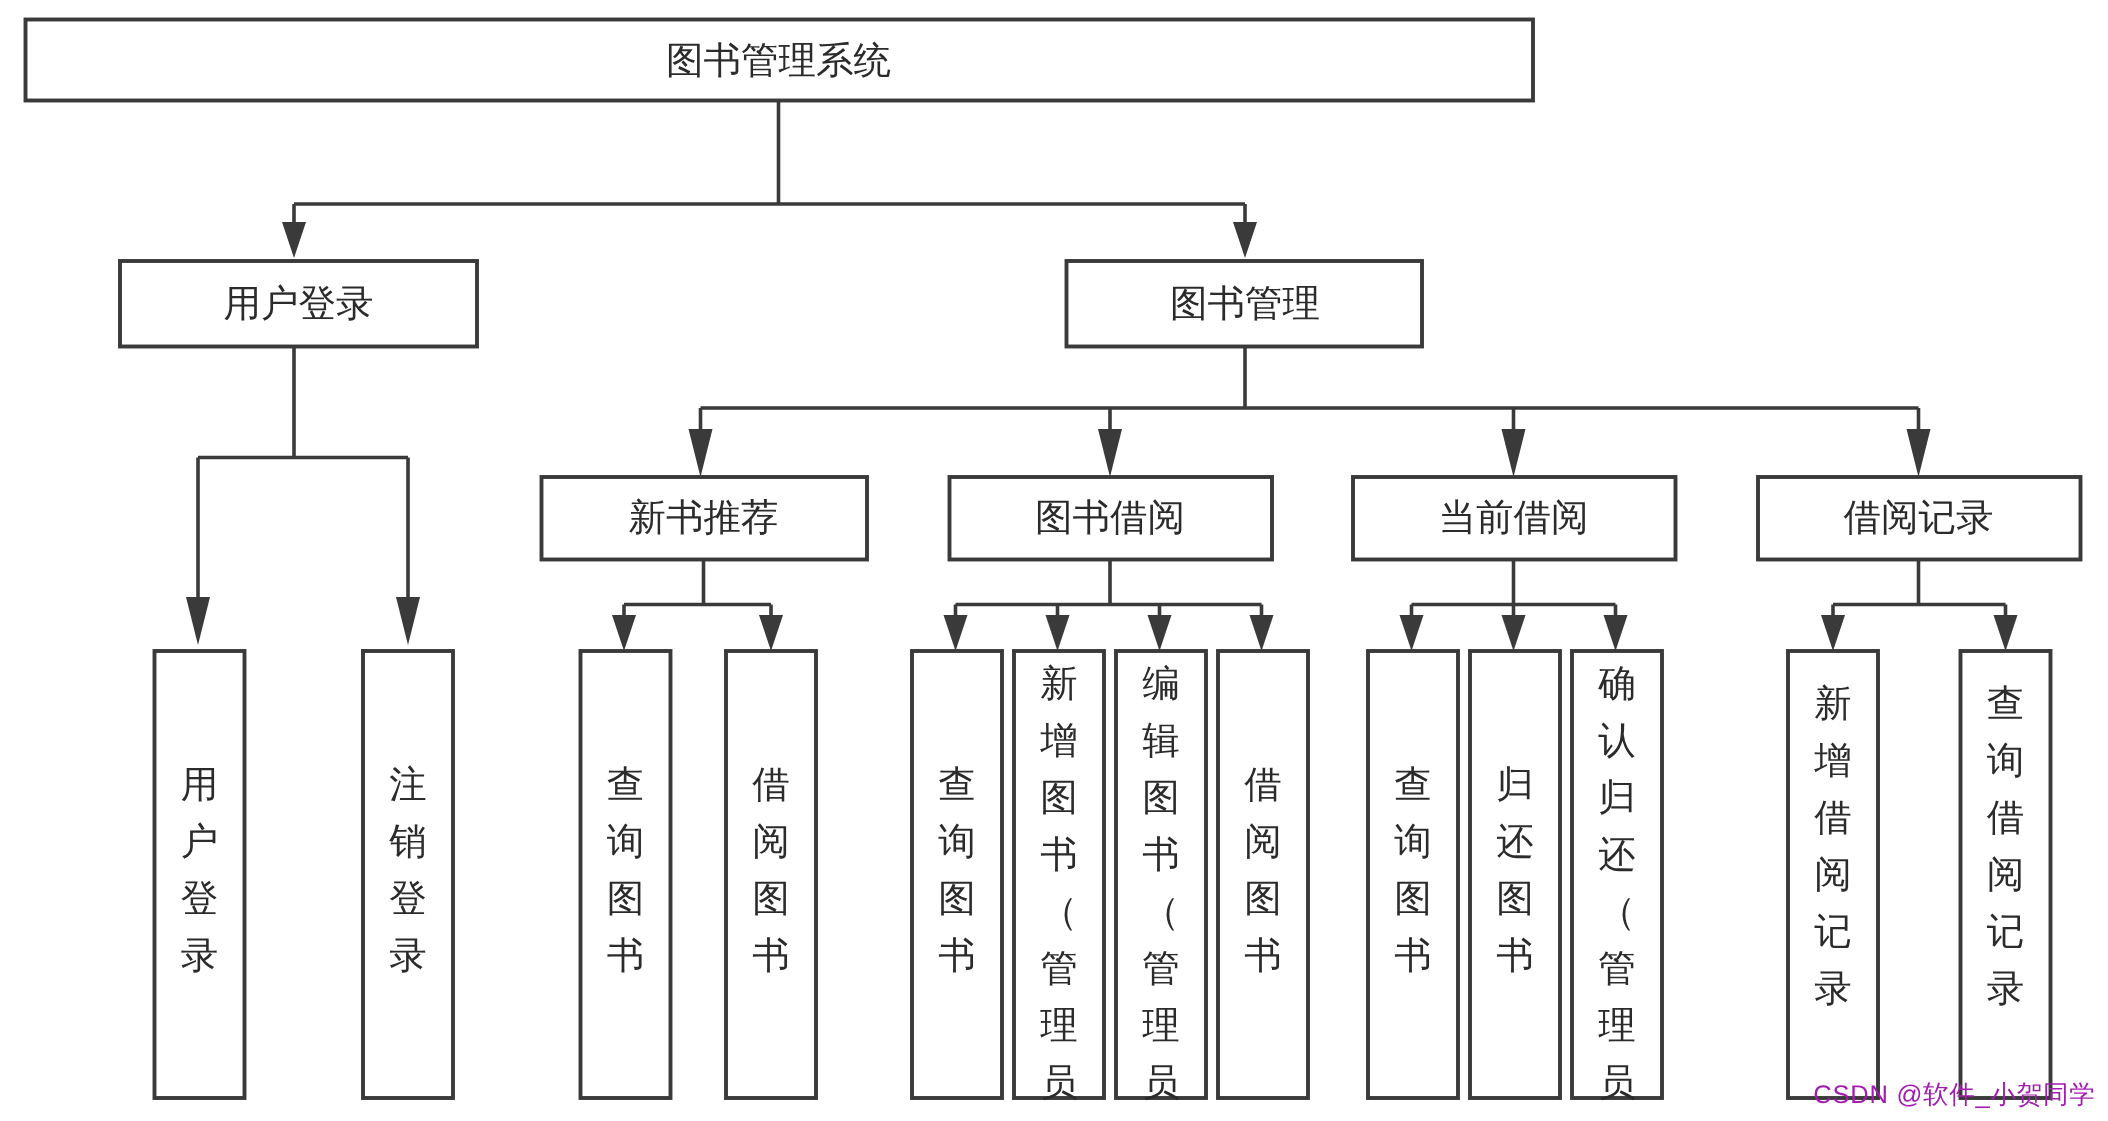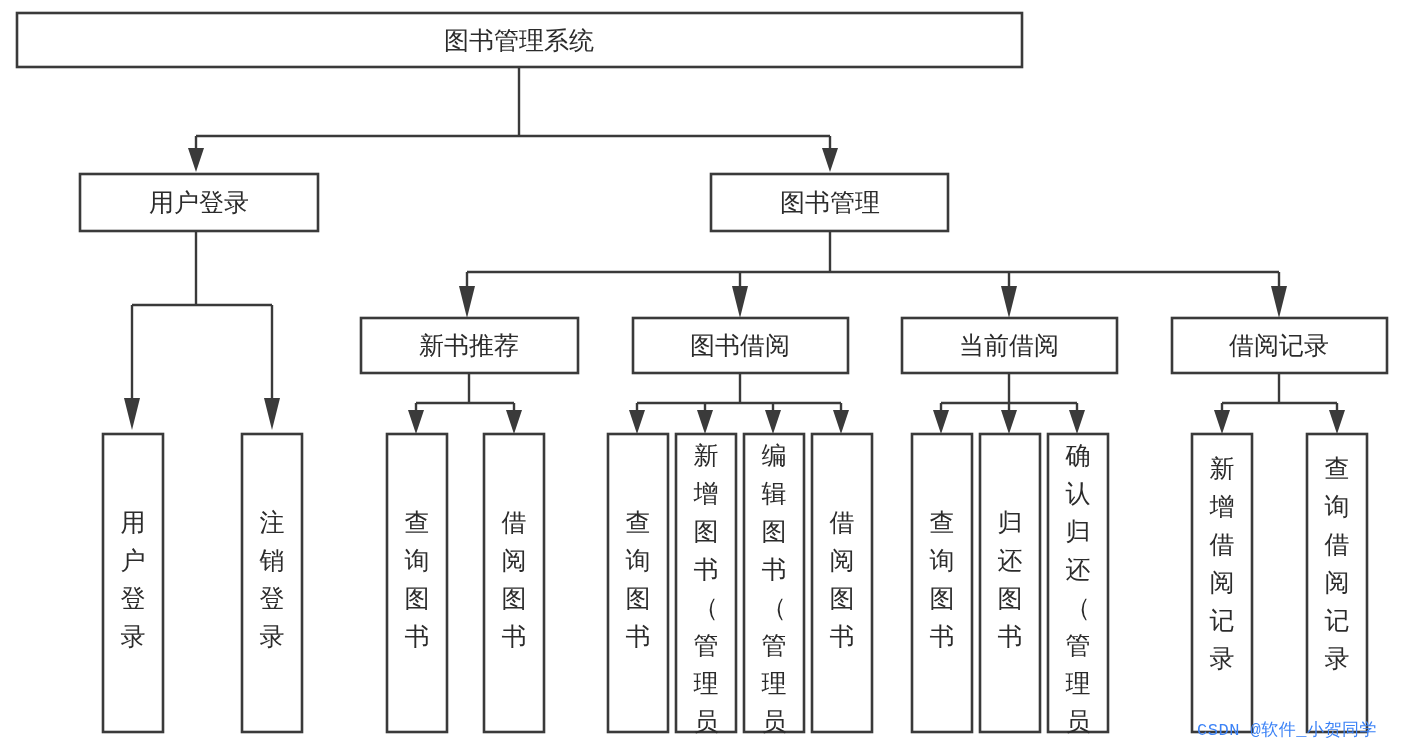--- a/index.html
+++ b/index.html
@@ -41,25 +41,25 @@
     stroke: #3a3a3a;
     stroke-width: 2.4;
     fill: none;
   }
   .arrow-head {
     fill: #3a3a3a;
     stroke: none;
   }
   .watermark {
     position: absolute;
-    right: 28px;
+    right: 8px;
     bottom: 6px;
-    font-family: Liberation Mono, monospace;
+    font-family: Liberation Sans, sans-serif;
     font-size: 17px;
-    color: #3b82f6;
+    color: #a21caf;
     white-space: nowrap;
     letter-spacing: 0.5px;
   }
 </style>
 </head>
 <body>
 
 <svg id="diagram" viewBox="0 0 1405 747" xmlns="http://www.w3.org/2000/svg">
 
   <g>

